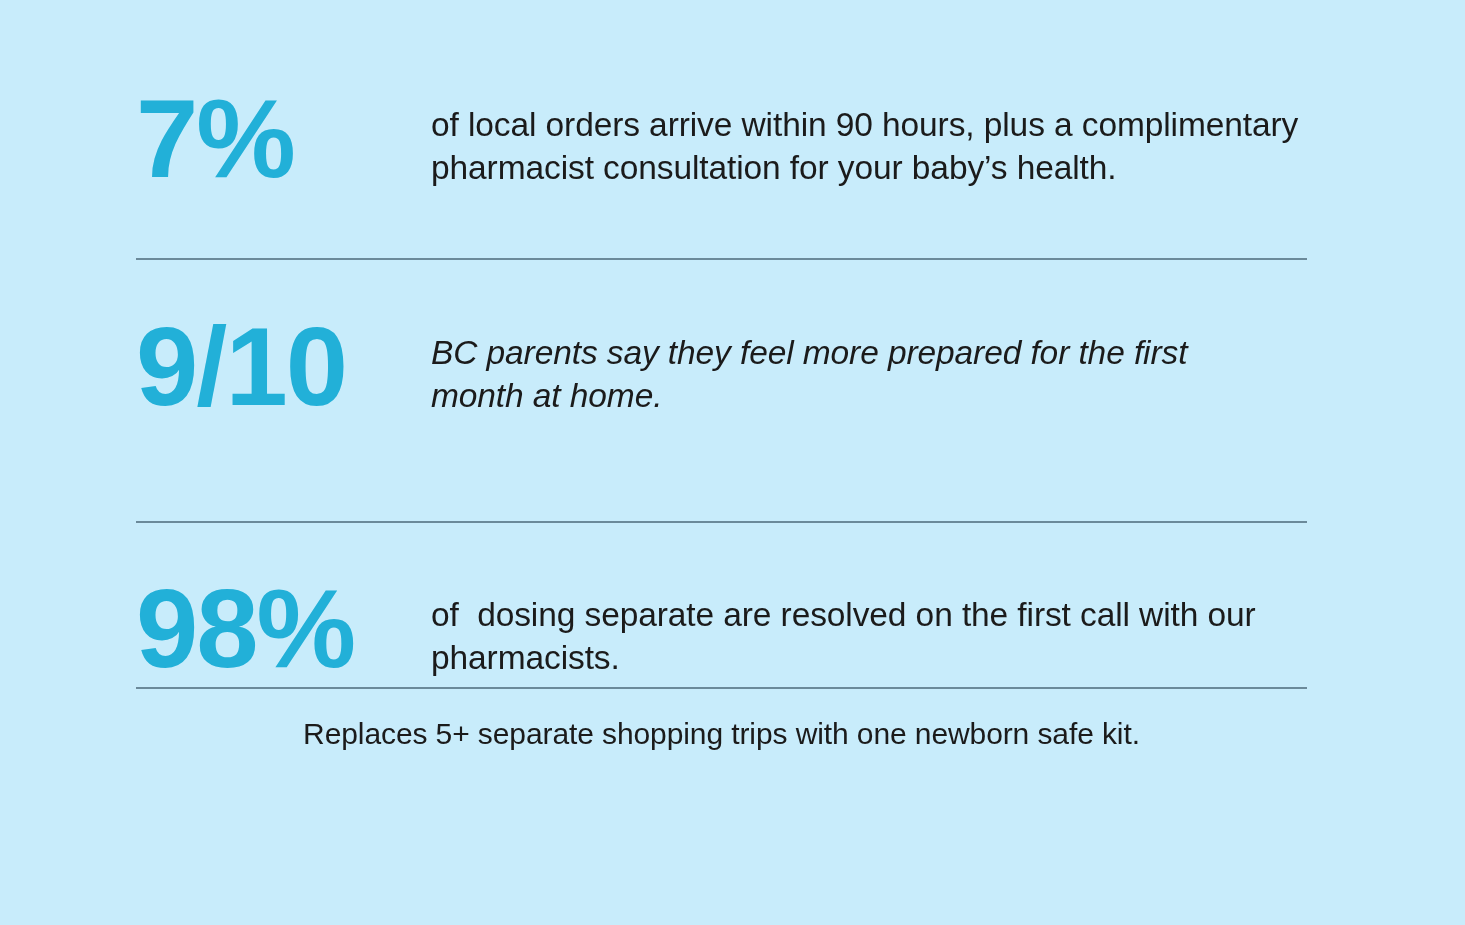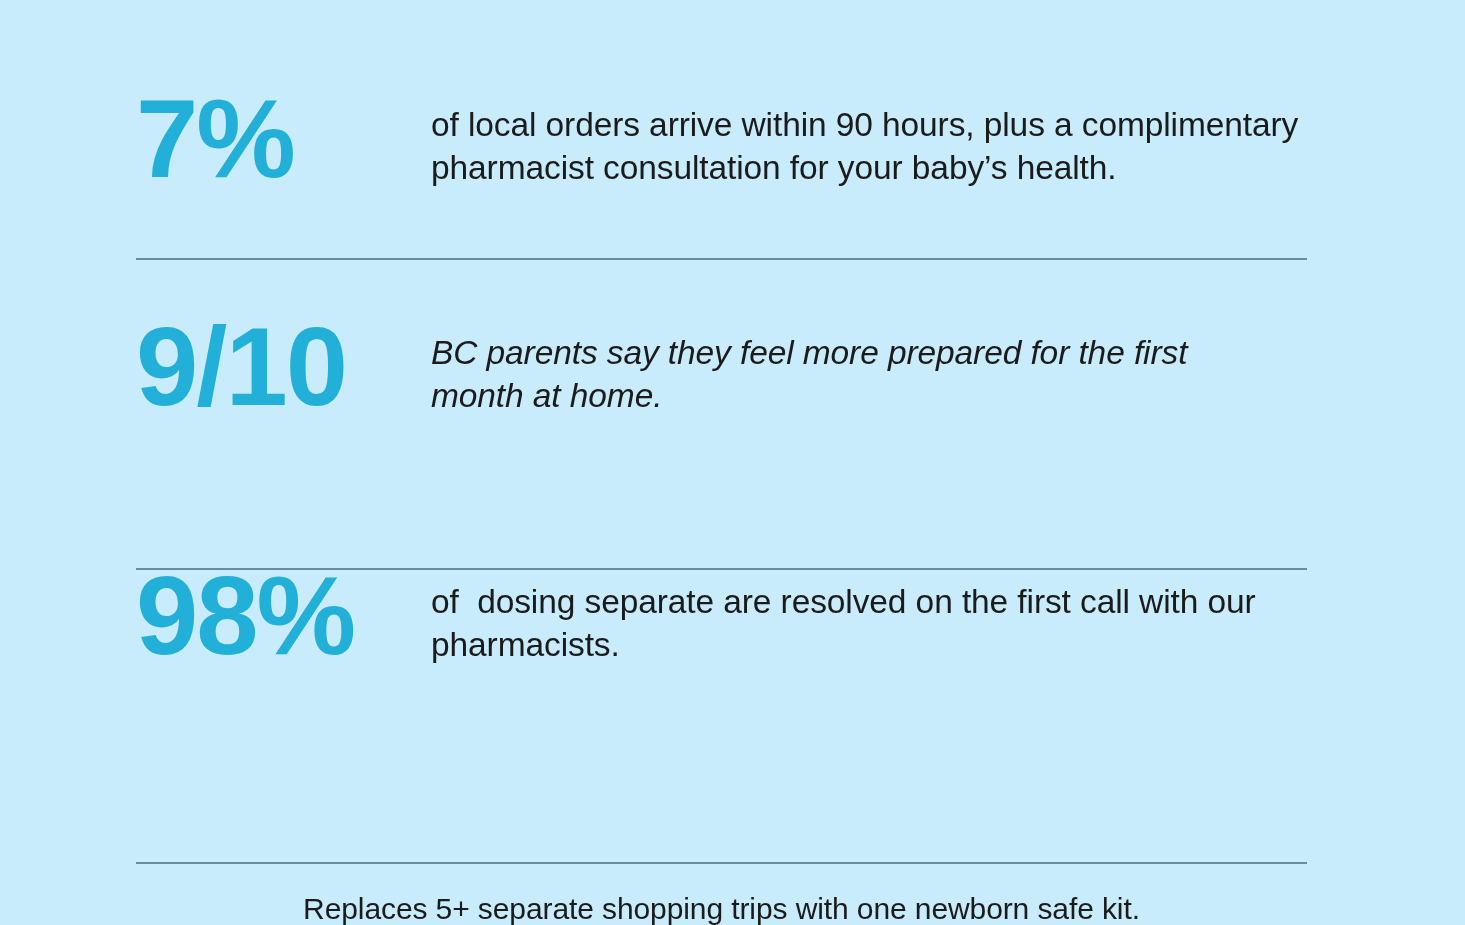--- a/index.html
+++ b/index.html
@@ -28,22 +28,22 @@
     width: 1171px;
   }
 
   .stat-row {
     display: flex;
     align-items: flex-start;
     box-sizing: border-box;
   }
 
   .stat-row-1 { padding-top: 93px; padding-bottom: 0; height: 258px; }
-  .stat-row-2 { padding-top: 61px; height: 308px; }
-  .stat-row-3 { height: 292px; }
+  .stat-row-2 { padding-top: 61px; height: 261px; }
+  .stat-row-3 { padding-top: 60px; height: 164px; }
 
   .stat-value {
     flex: 0 0 295px;
     color: #22b0d8;
     font-size: 112px;
     font-weight: bold;
     line-height: 0.92;
     letter-spacing: -2px;
     white-space: nowrap;
     margin-top: -6px;

